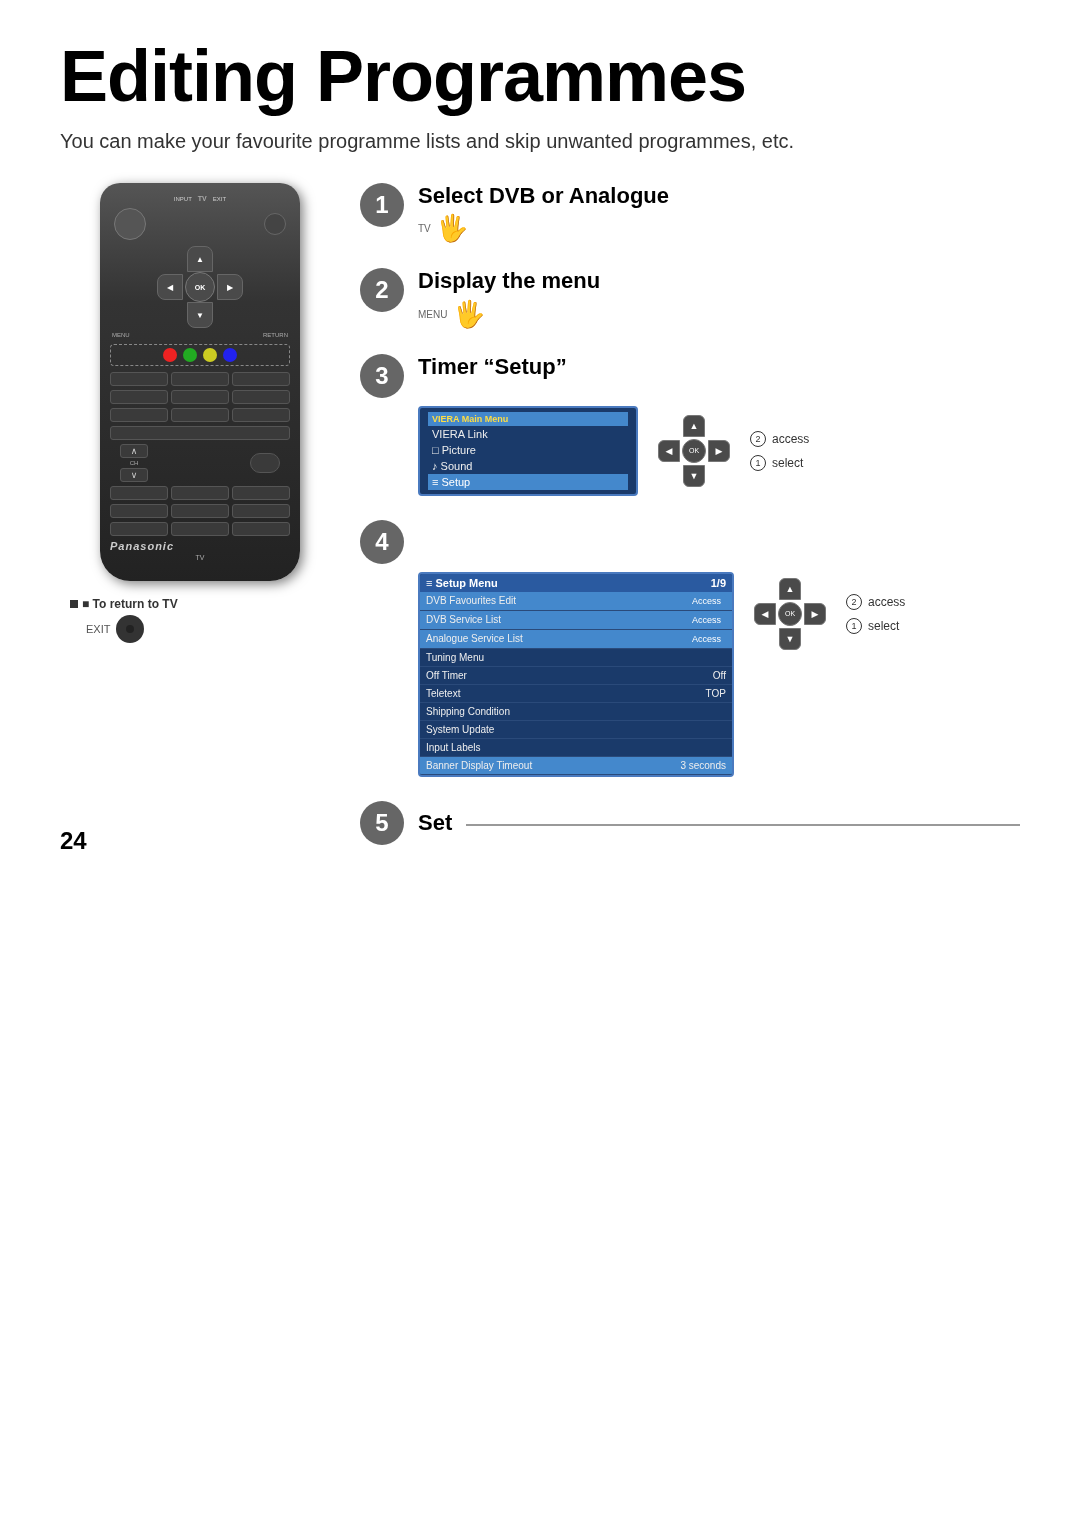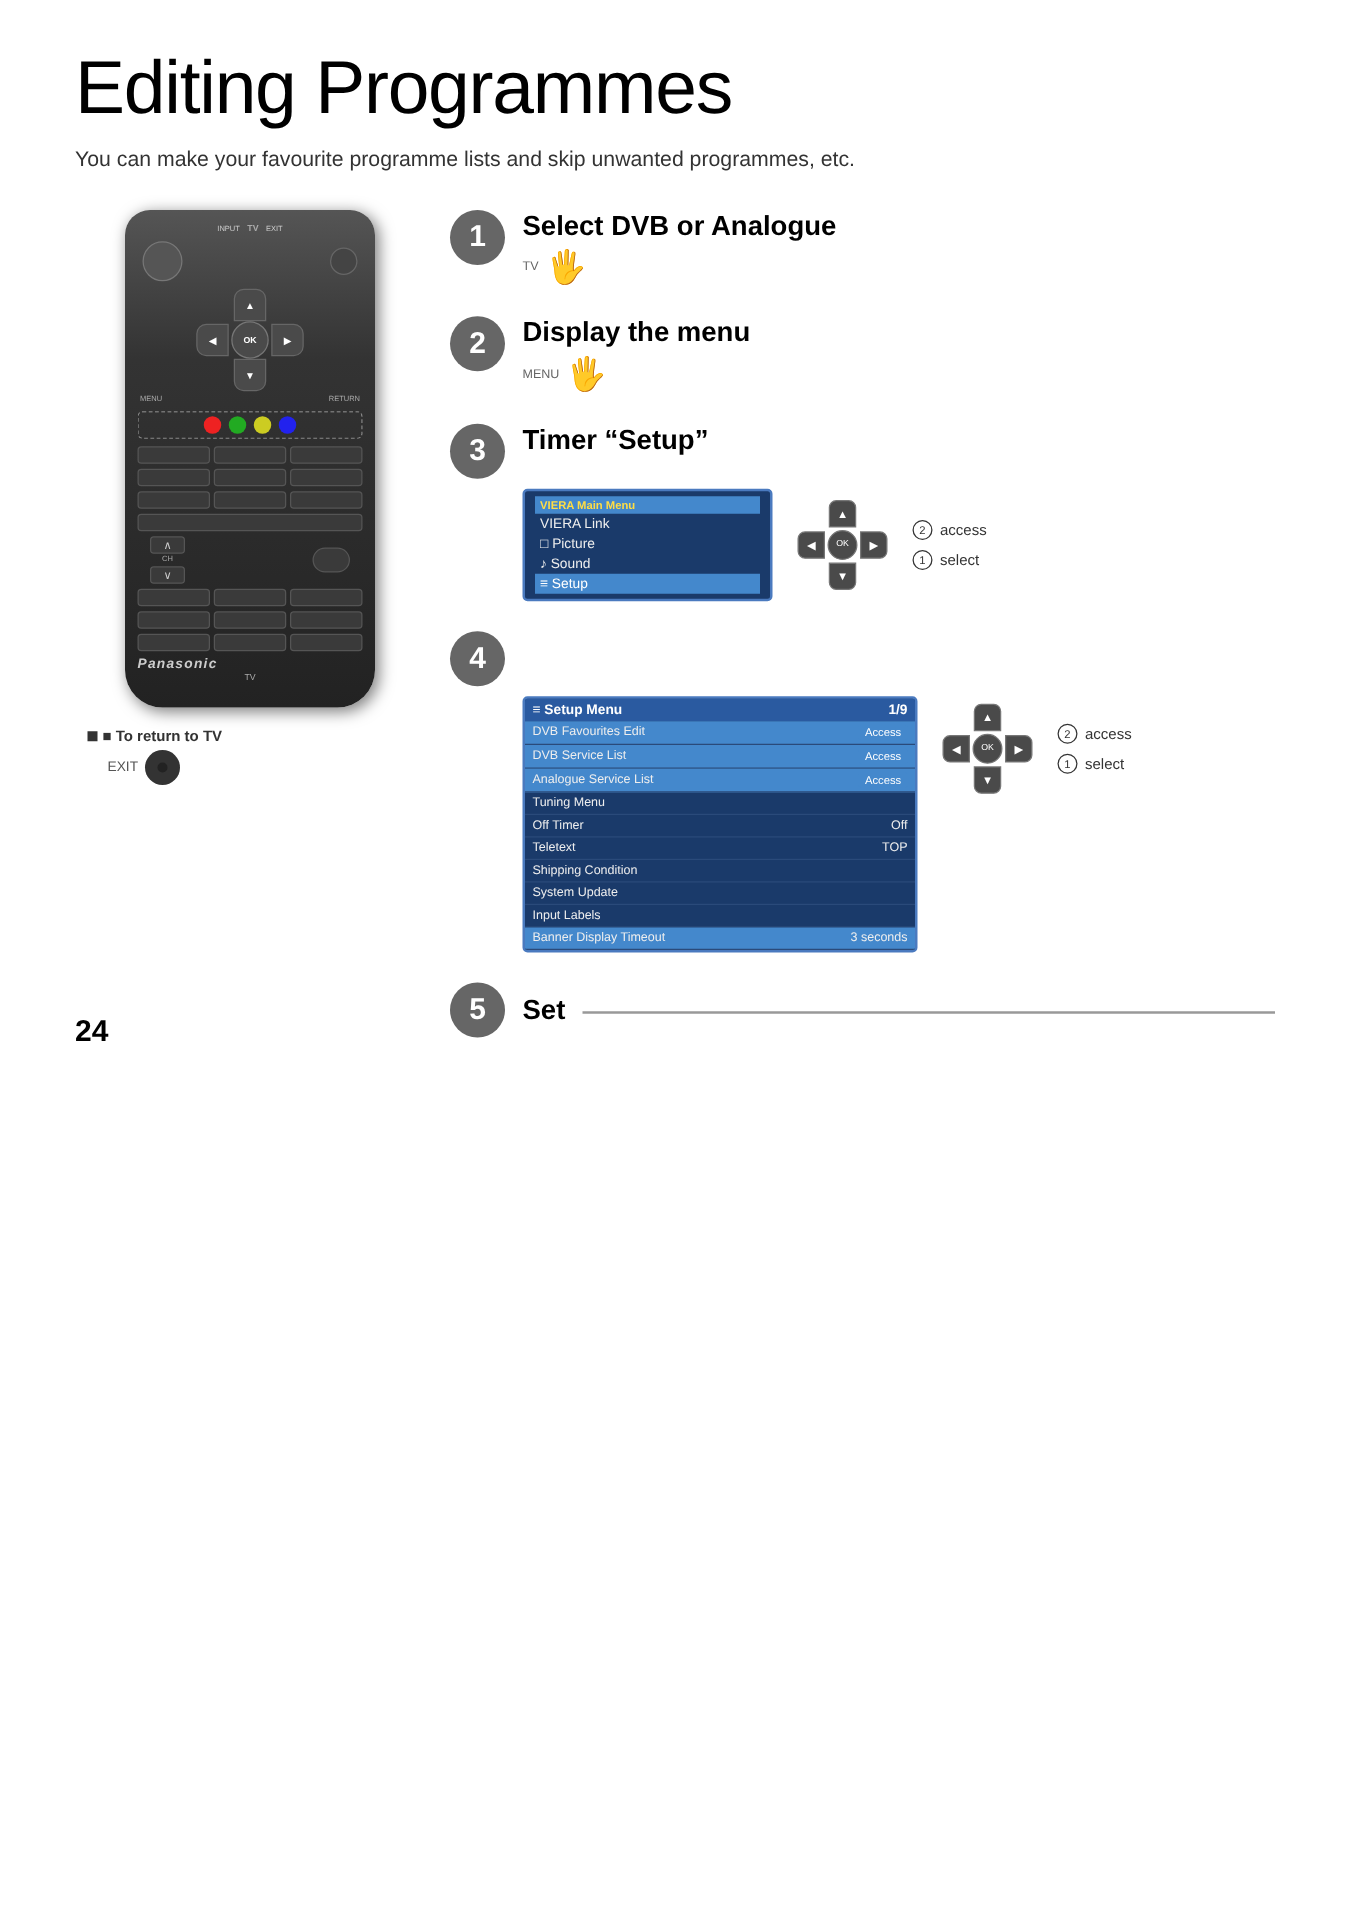--- a/index.html
+++ b/index.html
@@ -11,30 +11,30 @@
       position: relative;
       overflow: hidden;
     }
 
     .page-content {
       padding: 40px 60px 40px 60px;
       position: relative;
     }
 
     .main-title {
-      font-size: 60px;
-      font-weight: 400;
+      font-size: 72px;
+      font-weight: 700;
       color: #000;
       margin-bottom: 18px;
       line-height: 1;
       letter-spacing: -1px;
     }
 
     .subtitle {
-      font-size: 17px;
+      font-size: 20px;
       color: #333;
       margin-bottom: 30px;
     }
 
     .two-col {
       display: flex;
       gap: 0;
       align-items: flex-start;
     }
 
@@ -337,21 +337,21 @@
       left: 0;
       font-size: 8px;
       top: 3px;
     }
 
     .menu-screen {
       background: #1a3a6a;
       border: 2px solid #4a7abf;
       border-radius: 4px;
       padding: 4px 8px;
-      width: 200px;
+      width: 220px;
       font-size: 11px;
       color: #fff;
     }
 
     .menu-item {
       padding: 2px 4px;
       font-size: 11px;
       color: #eee;
       display: flex;
       align-items: center;

